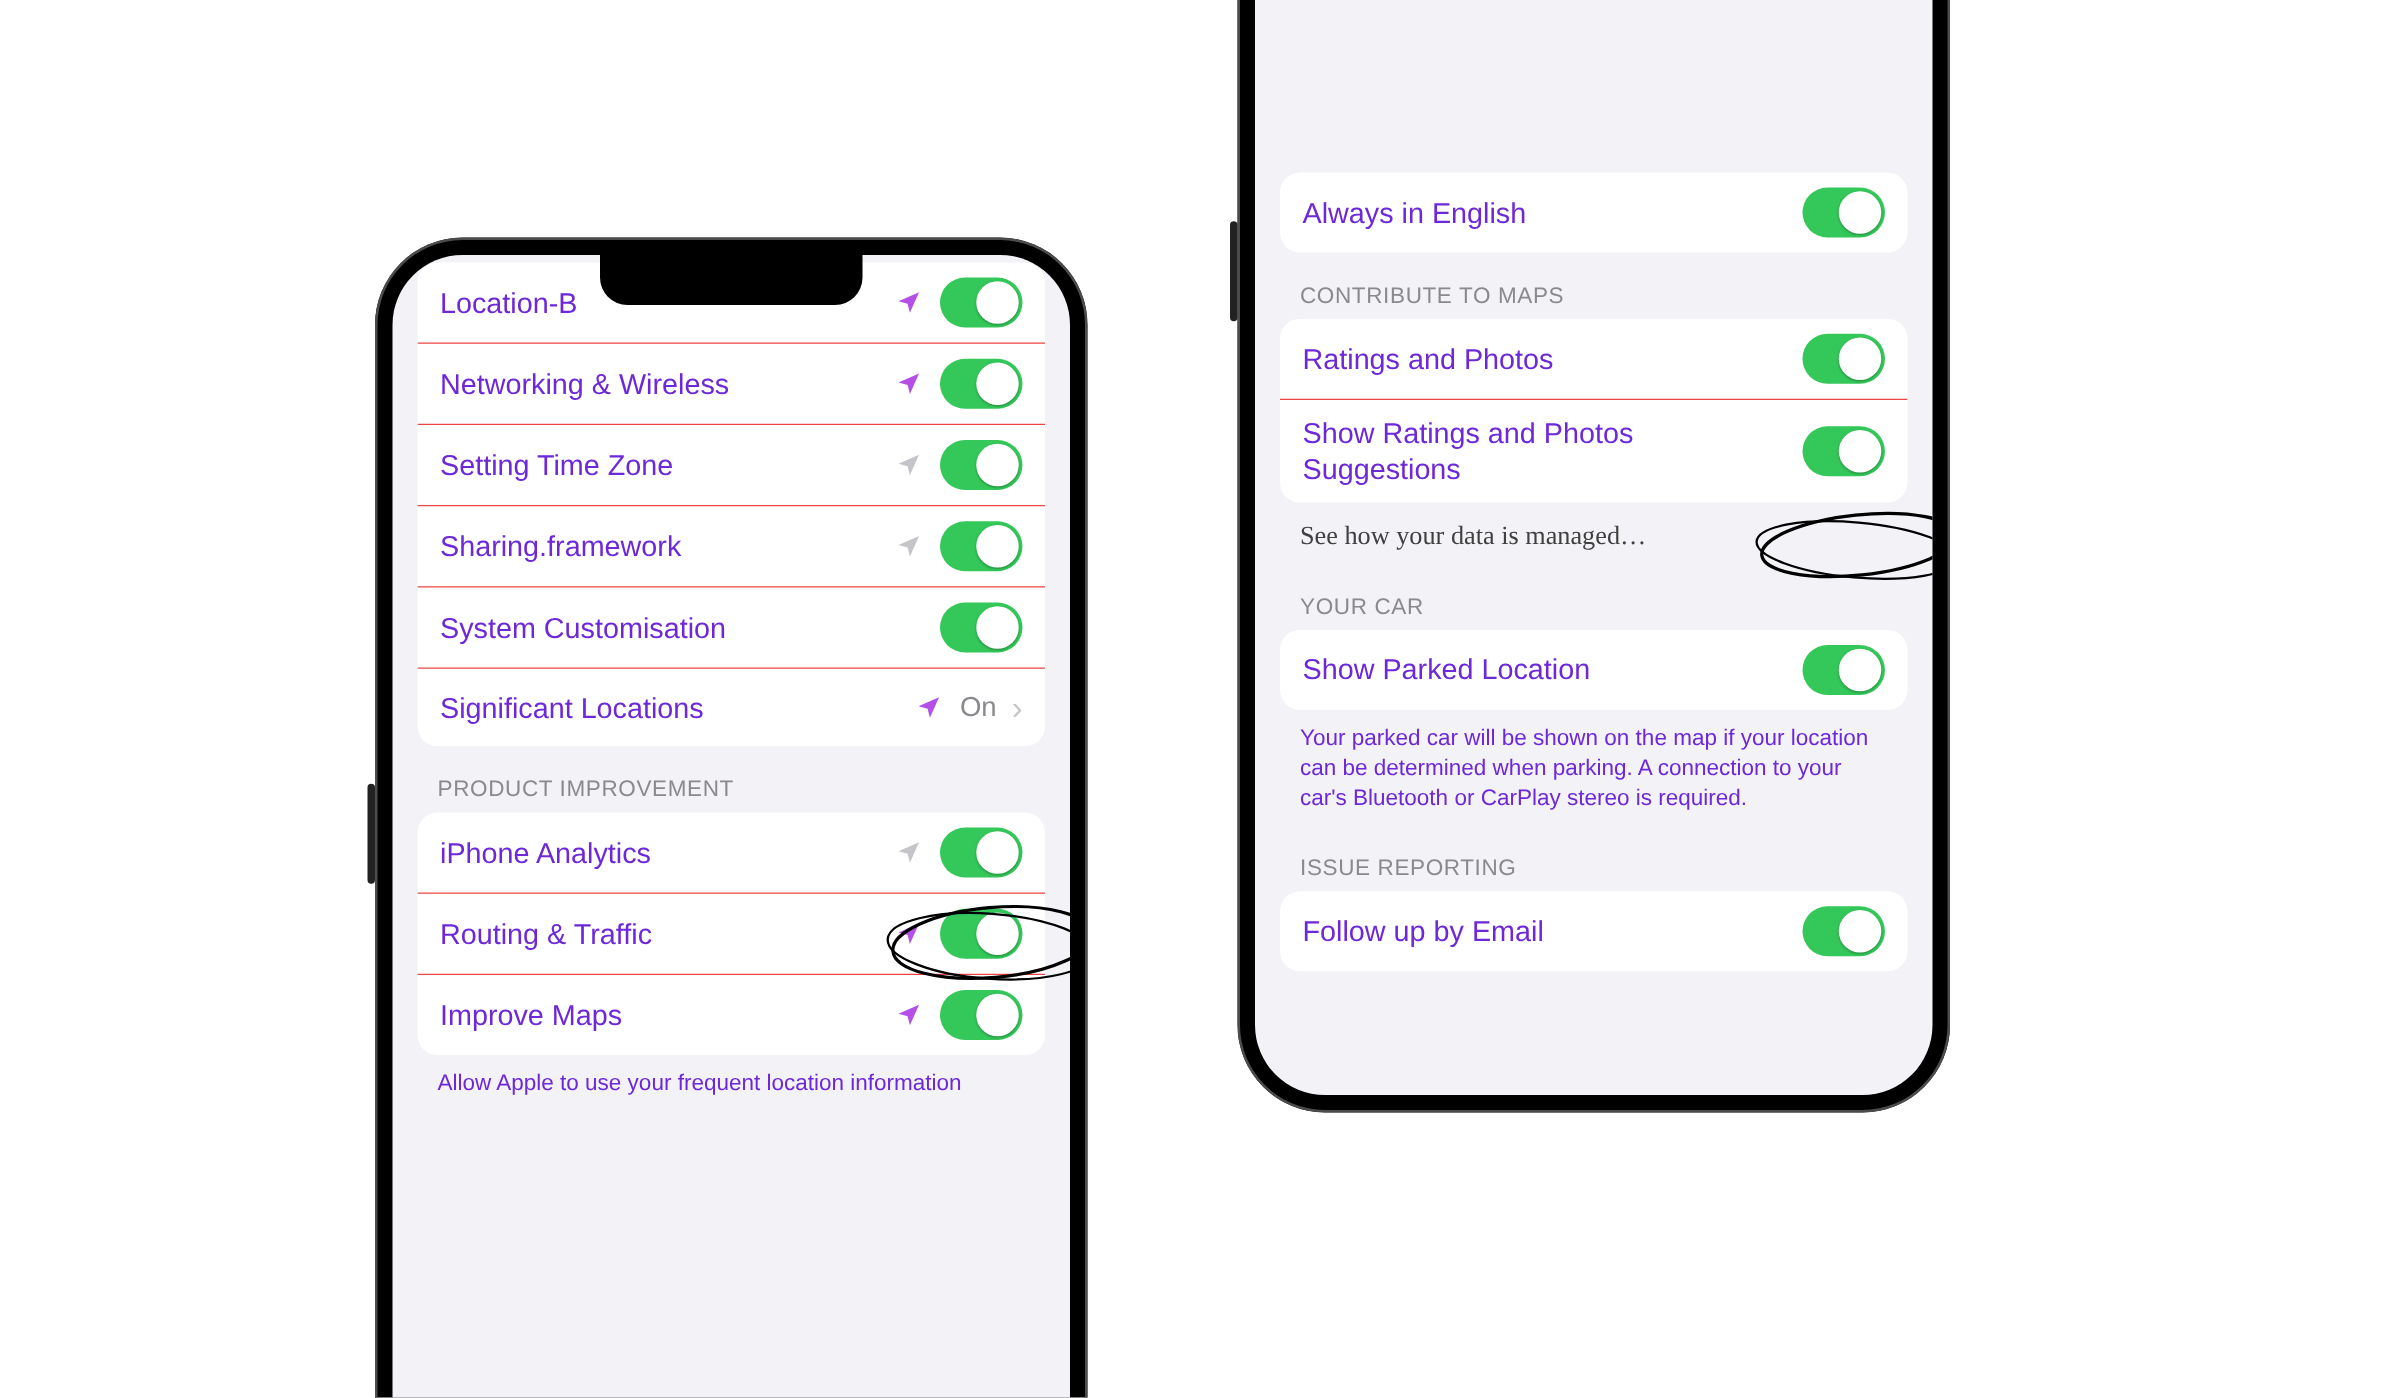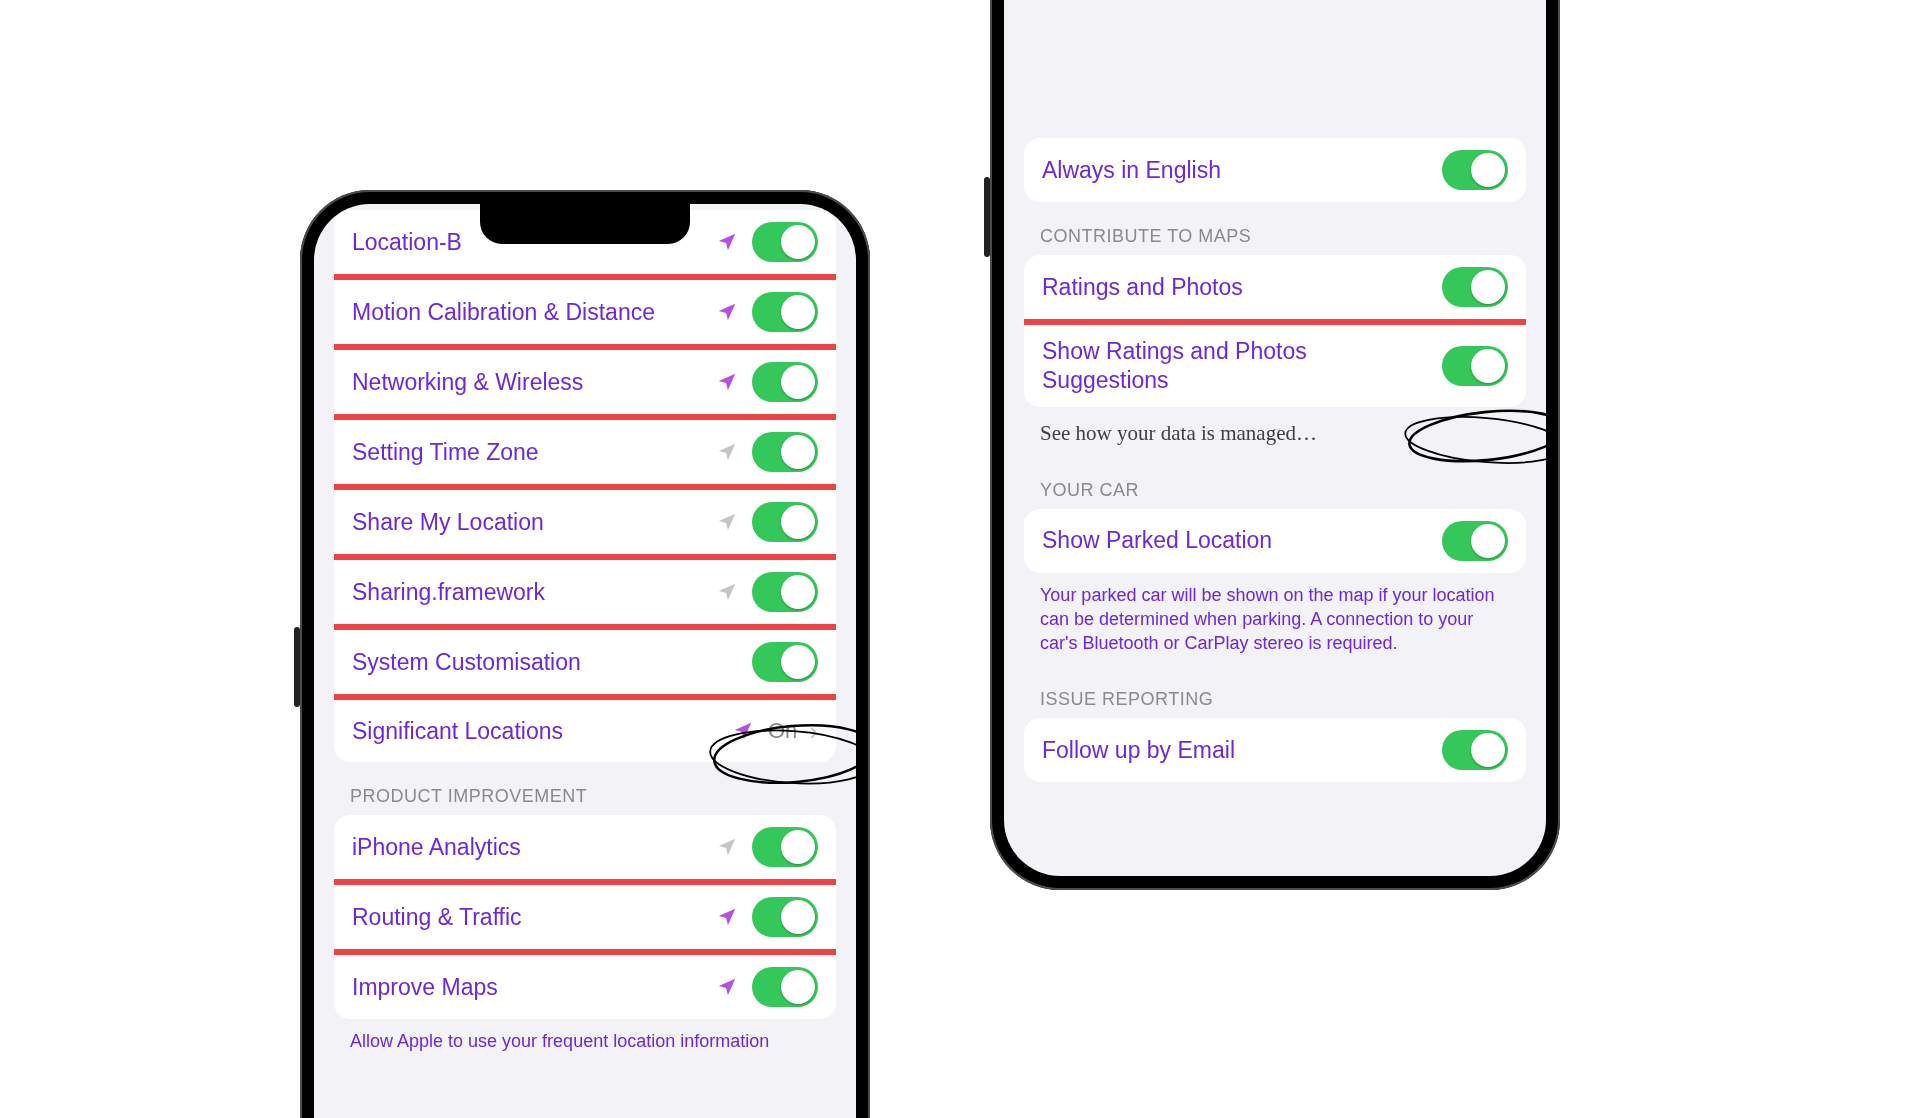--- a/index.html
+++ b/index.html
@@ -79,21 +79,21 @@
     background: #fff;
     margin: 0 20px;
     border-radius: 16px;
     overflow: hidden;
   }
   .row {
     display: flex;
     align-items: center;
     min-height: 62px;
     padding: 12px 18px 12px 18px;
-    border-bottom: 6px solid #ef4444;
+    border-bottom: 1px solid #ef4444;
     gap: 10px;
   }
   .row:last-child { border-bottom: none; }
   .row .label {
     flex: 1;
     font-size: 23px;
     color: #6d28d9;
     line-height: 1.25;
   }
   .row .value {
@@ -156,48 +156,30 @@
           <div class="row">
             <span class="label">Location-B</span>
             <span class="loc-icon">
     <svg width="22" height="22" viewBox="0 0 24 24">
                 <path d="M3 11 L21 3 L13 21 L11 13 Z" fill="#b450e6"></path>
               </svg>
   </span>
             <span class="toggle"></span>
           </div>
           <div class="row">
-            <span class="label">Motion Calibration &amp; Distance</span>
-            <span class="loc-icon">
-    <svg width="22" height="22" viewBox="0 0 24 24">
-                <path d="M3 11 L21 3 L13 21 L11 13 Z" fill="#b450e6"></path>
-              </svg>
-  </span>
-            <span class="toggle"></span>
-          </div>
-          <div class="row">
             <span class="label">Networking &amp; Wireless</span>
             <span class="loc-icon">
     <svg width="22" height="22" viewBox="0 0 24 24">
                 <path d="M3 11 L21 3 L13 21 L11 13 Z" fill="#b450e6"></path>
               </svg>
   </span>
             <span class="toggle"></span>
           </div>
           <div class="row">
             <span class="label">Setting Time Zone</span>
-            <span class="loc-icon">
-    <svg width="22" height="22" viewBox="0 0 24 24">
-                <path d="M3 11 L21 3 L13 21 L11 13 Z" fill="#c5c5c9"></path>
-              </svg>
-  </span>
-            <span class="toggle"></span>
-          </div>
-          <div class="row">
-            <span class="label">Share My Location</span>
             <span class="loc-icon">
     <svg width="22" height="22" viewBox="0 0 24 24">
                 <path d="M3 11 L21 3 L13 21 L11 13 Z" fill="#c5c5c9"></path>
               </svg>
   </span>
             <span class="toggle"></span>
           </div>
           <div class="row">
             <span class="label">Sharing.framework</span>
             <span class="loc-icon">

